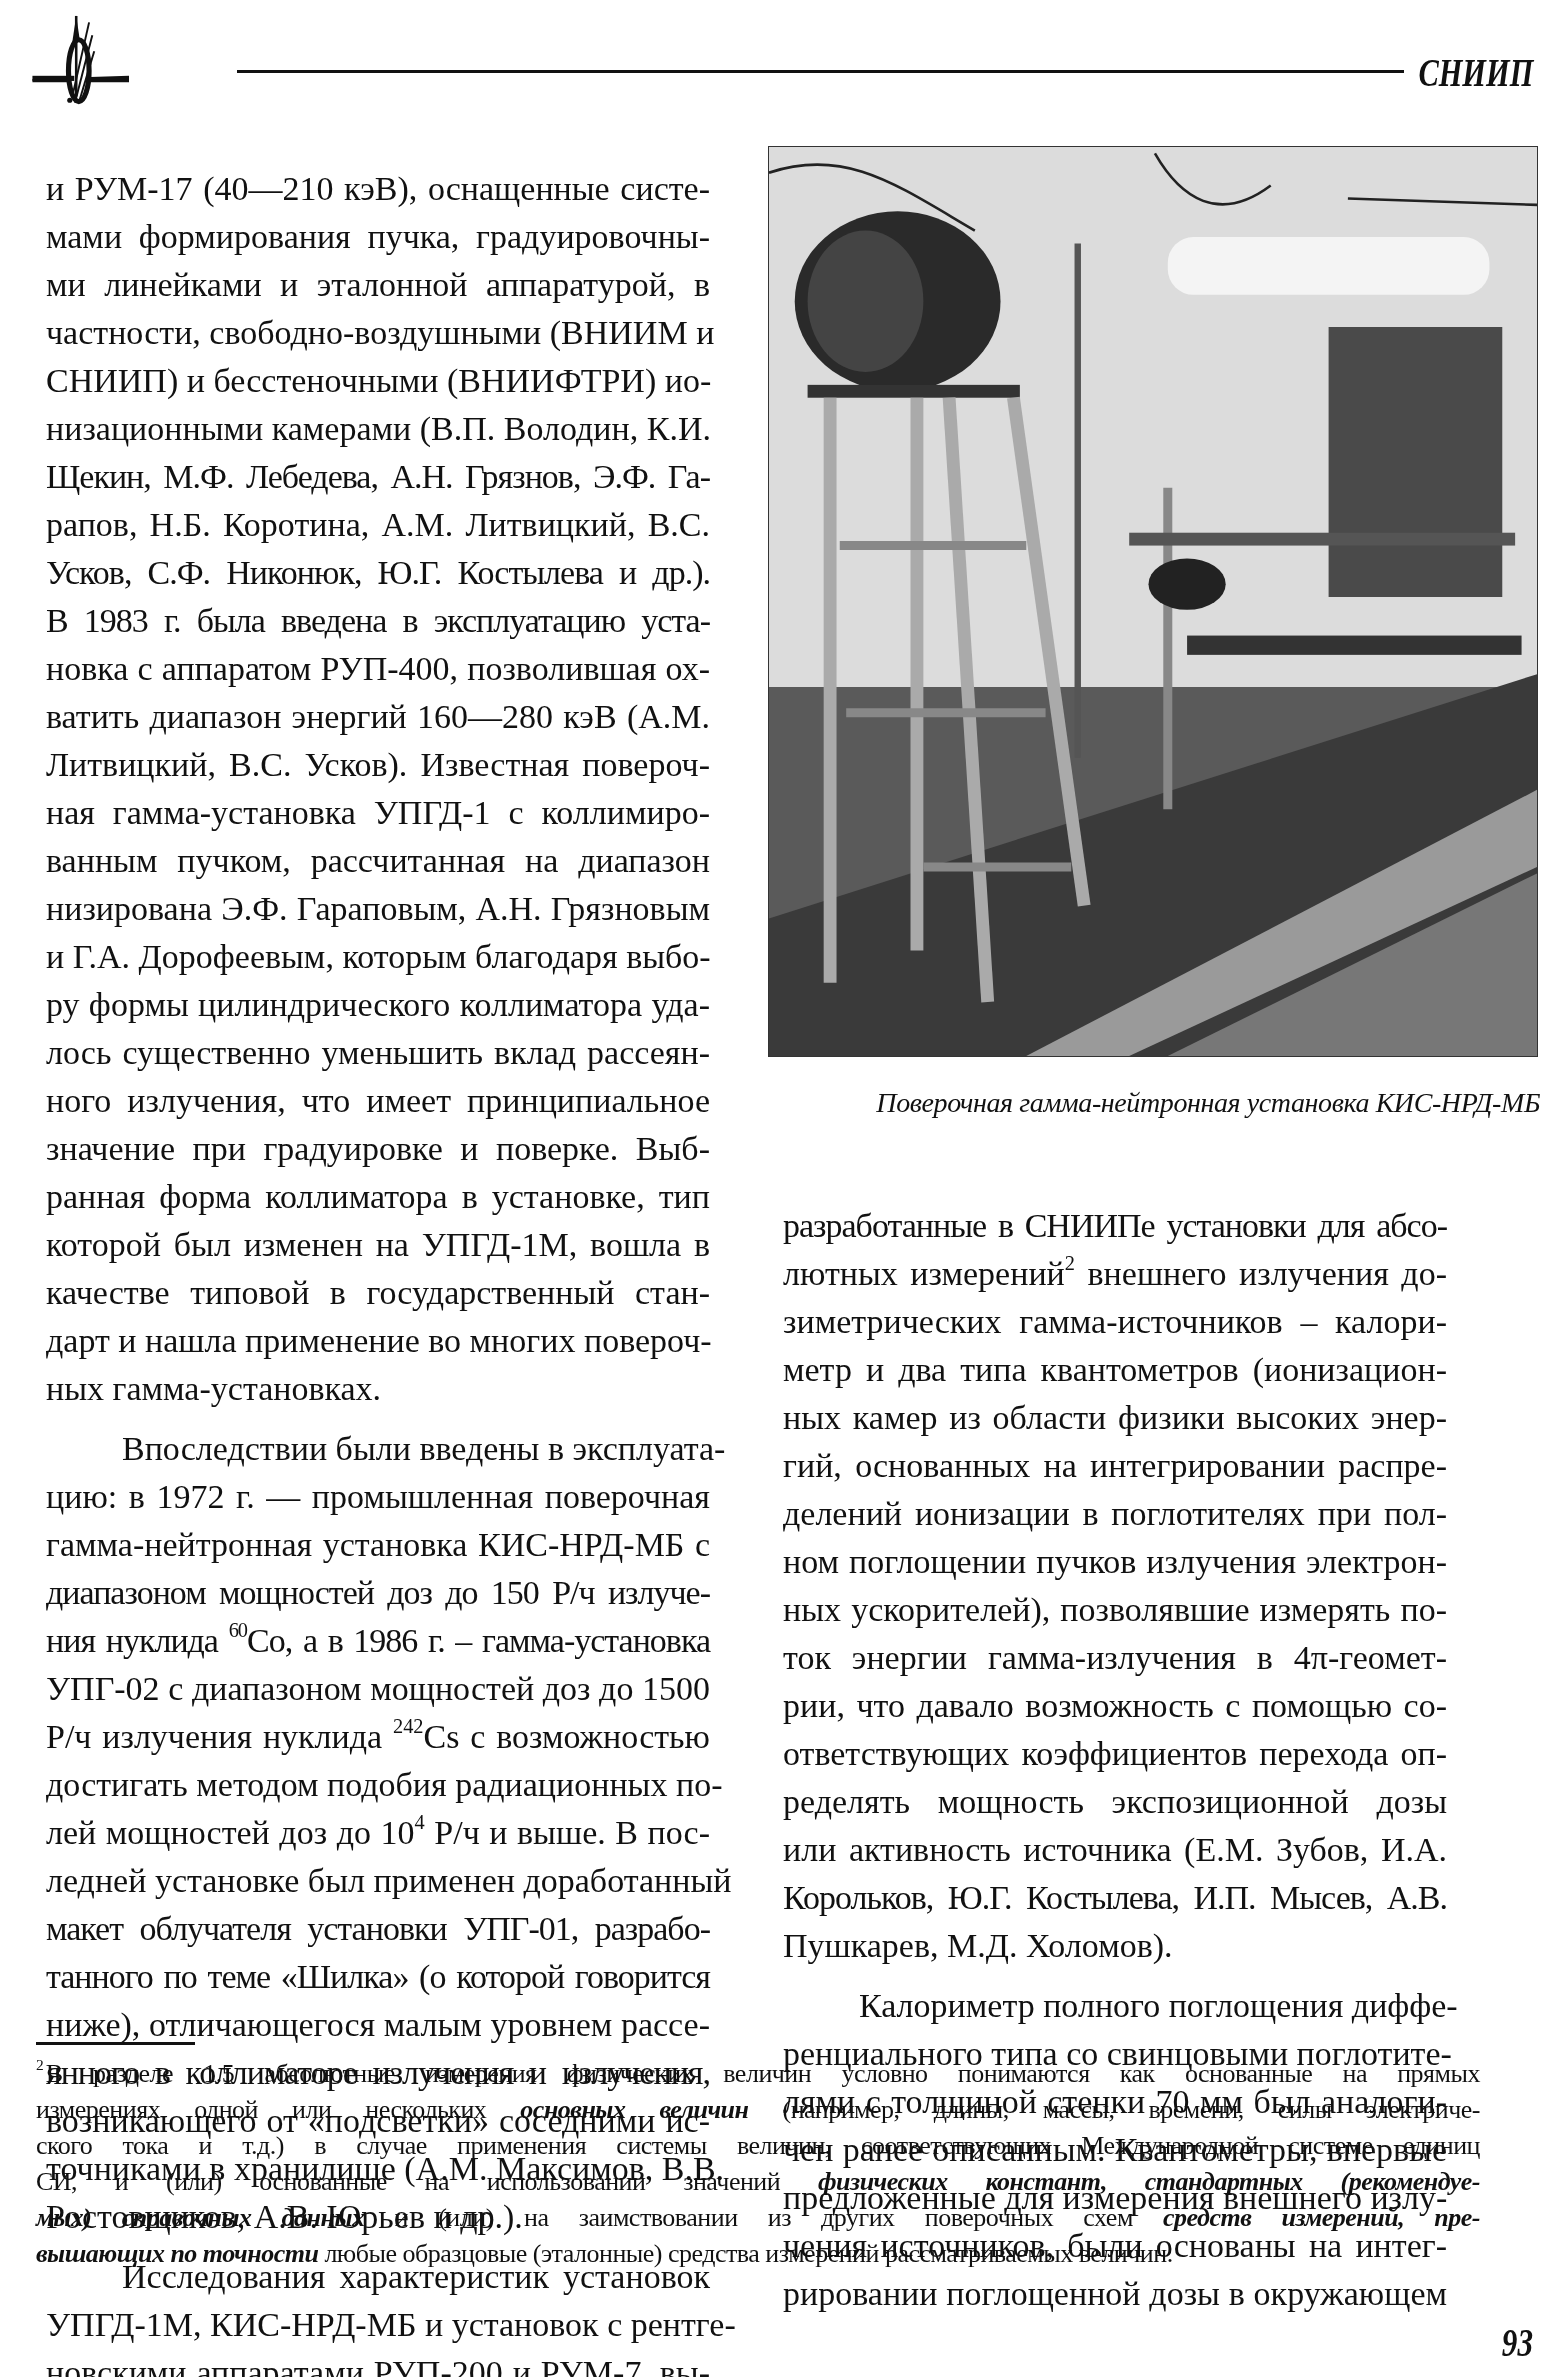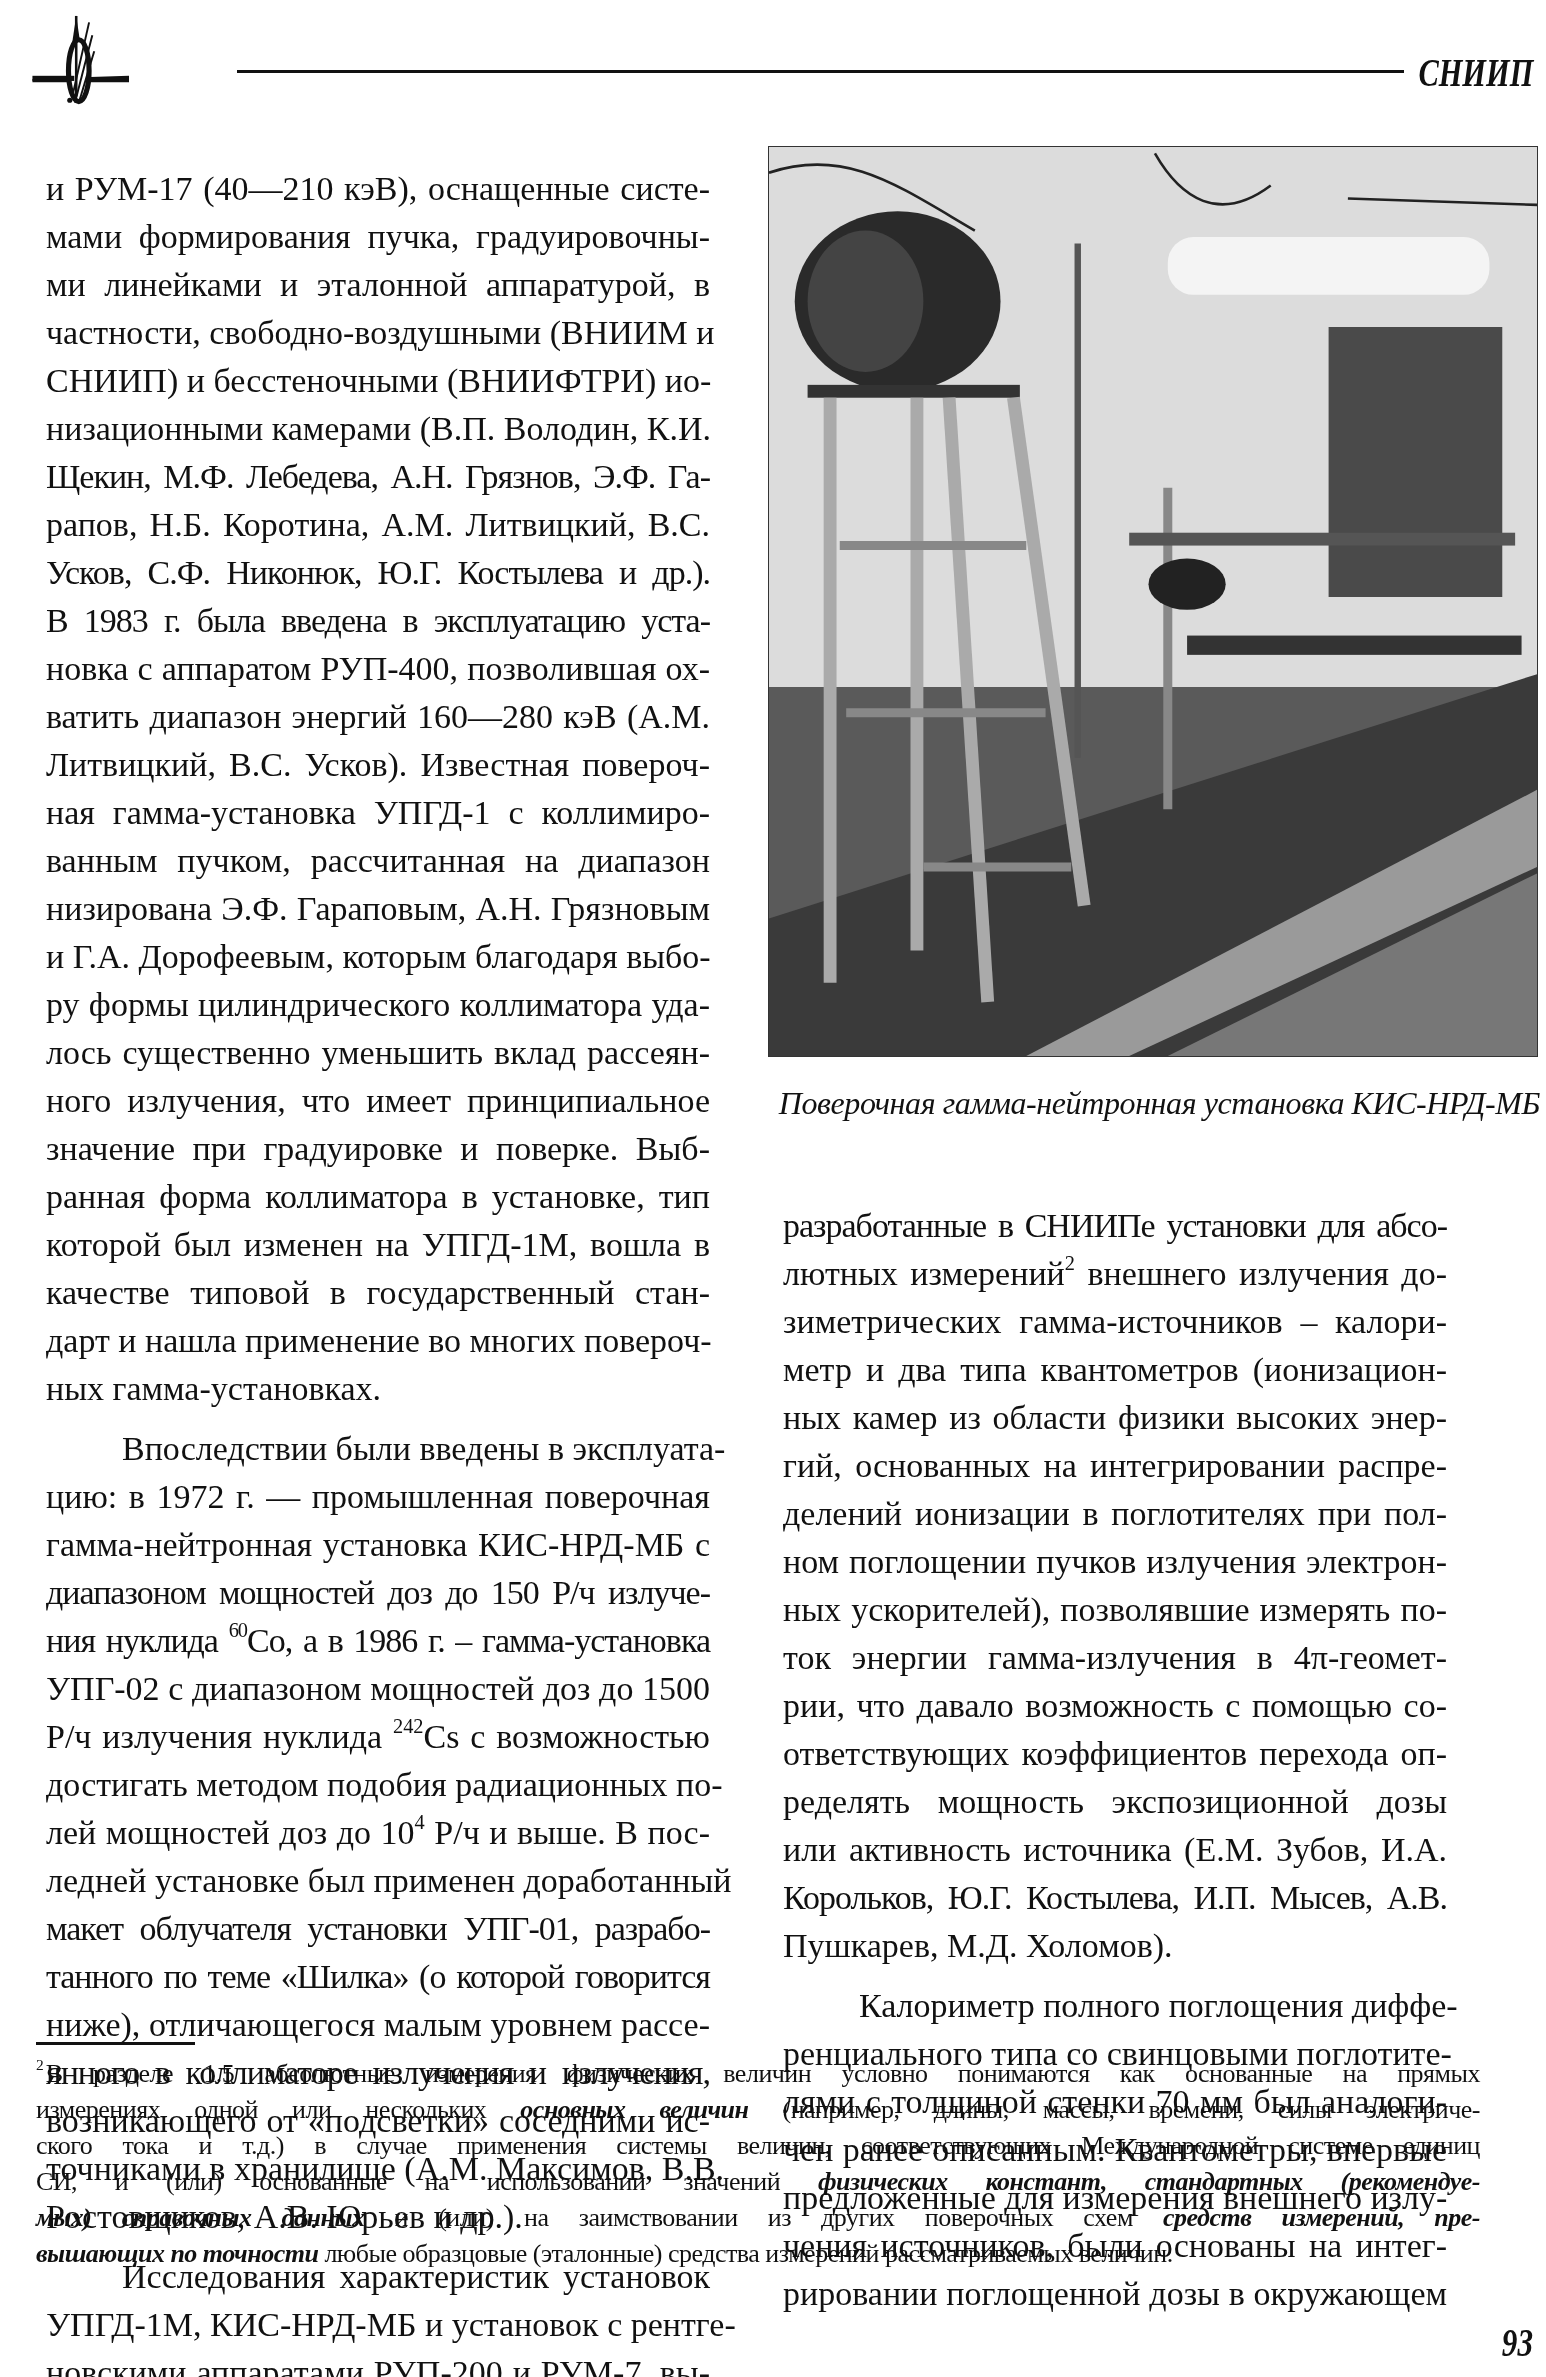--- a/index.html
+++ b/index.html
@@ -34,21 +34,21 @@
 
   
   .photo {
     position: absolute; left: 768px; top: 146px; width: 770px; height: 911px;
     border: 1.9px solid #333; box-sizing: border-box; overflow: hidden;
     background: linear-gradient(180deg, #d9d9d9 0%, #c8c8c8 40%, #7d7d7d 62%, #4a4a4a 78%, #6e6e6e 100%);
   }
   .photo svg { position: absolute; left: 0; top: 0; width: 100%; height: 100%; }
   .caption {
     position: absolute; left: 773px; top: 1085px; width: 767px;
-    font-style: italic; font-size: 32px; line-height: 36px; white-space: nowrap;
+    font-style: italic; font-size: 28px; line-height: 36px; white-space: nowrap;
     text-align: right; letter-spacing: -0.4px;
   }
 
   
   .fn-rule { position: absolute; left: 36px; top: 2042px; width: 159px; height: 3.2px; background: #111; }
   .footnote {
     position: absolute; left: 36px; top: 2056px; width: 1444px;
     font-size: 26px; line-height: 36px; font-family: "Liberation Serif", serif;
   }
   .footnote .line { letter-spacing: -0.5px; }

